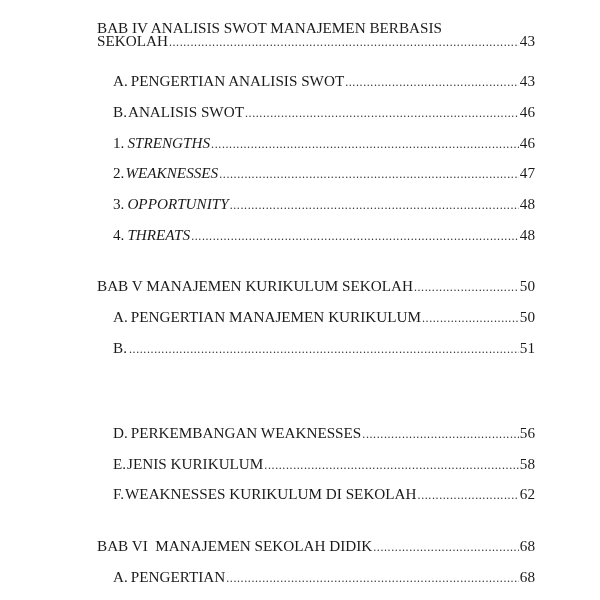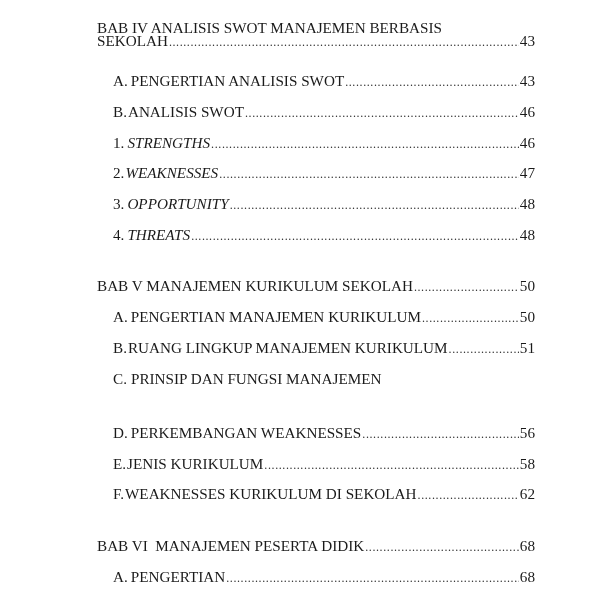--- a/index.html
+++ b/index.html
@@ -97,29 +97,23 @@
     <div class="entry lvl1">
       <span class="num">A.</span>
       <span class="title">PENGERTIAN MANAJEMEN KURIKULUM</span>
       <span class="leader"></span>
       <span class="page-num">50</span>
     </div>
   </div>
   <div class="row" style="top:338px;">
     <div class="entry lvl1">
       <span class="label">B.</span>
-      <span class="title">RUANG LINGKUP MANAJEMEN KURIKULUM</span>
       <span class="leader"></span>
       <span class="page-num">51</span>
     </div>
-  </div>
-  <div class="row" style="top:369px;">
-    <span class="heading-line lvl1">
-      <span class="num" style="margin-right:4px;">C.</span><span>PRINSIP DAN FUNGSI MANAJEMEN</span>
-    </span>
   </div>
   <div class="row" style="top:423px;">
     <div class="entry lvl1">
       <span class="num">D.</span>
       <span class="title">PERKEMBANGAN WEAKNESSES</span>
       <span class="leader"></span>
       <span class="page-num">56</span>
     </div>
   </div>
   <div class="row" style="top:454px;">
@@ -134,21 +128,21 @@
     <div class="entry lvl1">
       <span class="label">F.</span>
       <span class="title">WEAKNESSES KURIKULUM DI SEKOLAH</span>
       <span class="leader"></span>
       <span class="page-num">62</span>
     </div>
   </div>
 
   <div class="row" style="top:536px;">
     <div class="entry lvl0">
-      <span class="title" style="white-space:pre;">BAB VI  MANAJEMEN PESERTA DIDIK</span>
+      <span class="title" style="white-space:pre;">BAB VI  MANAJEMEN SEKOLAH DIDIK</span>
       <span class="leader"></span>
       <span class="page-num">68</span>
     </div>
   </div>
   <div class="row" style="top:567px;">
     <div class="entry lvl1">
       <span class="num">A.</span>
       <span class="title">PENGERTIAN</span>
       <span class="leader"></span>
       <span class="page-num">68</span>

